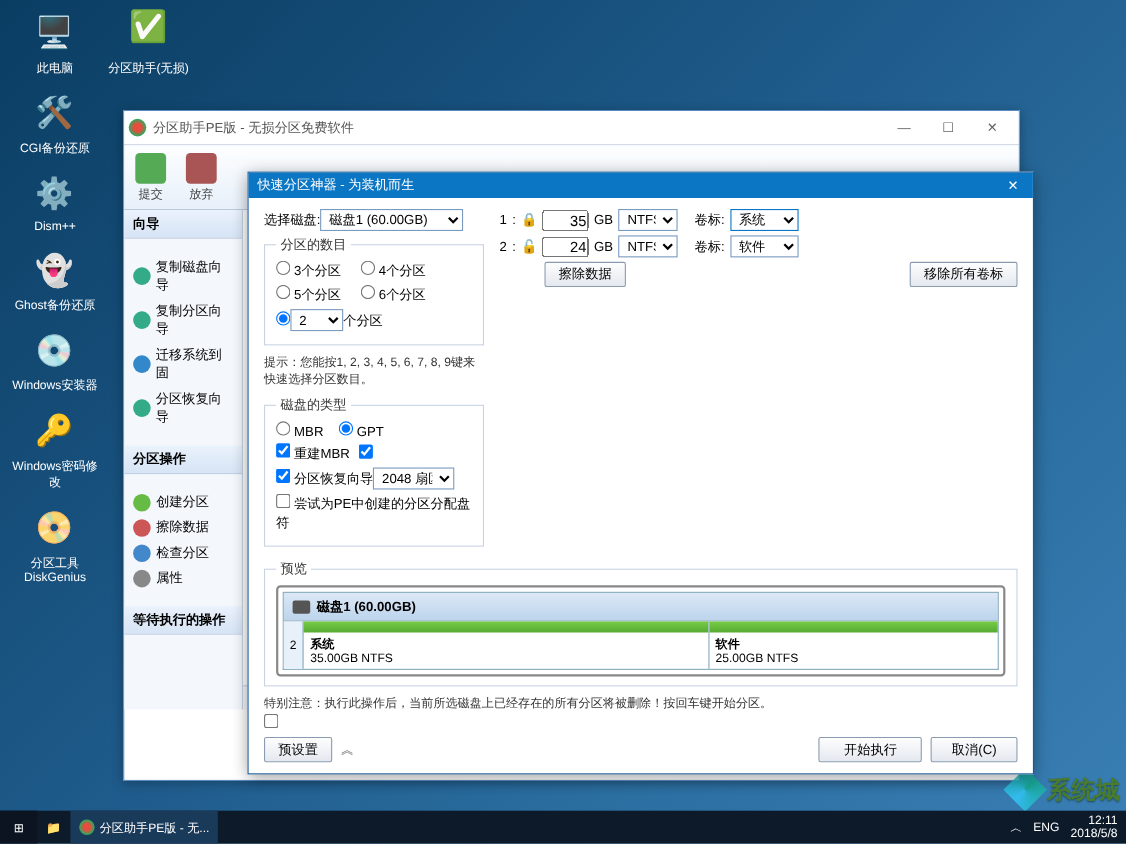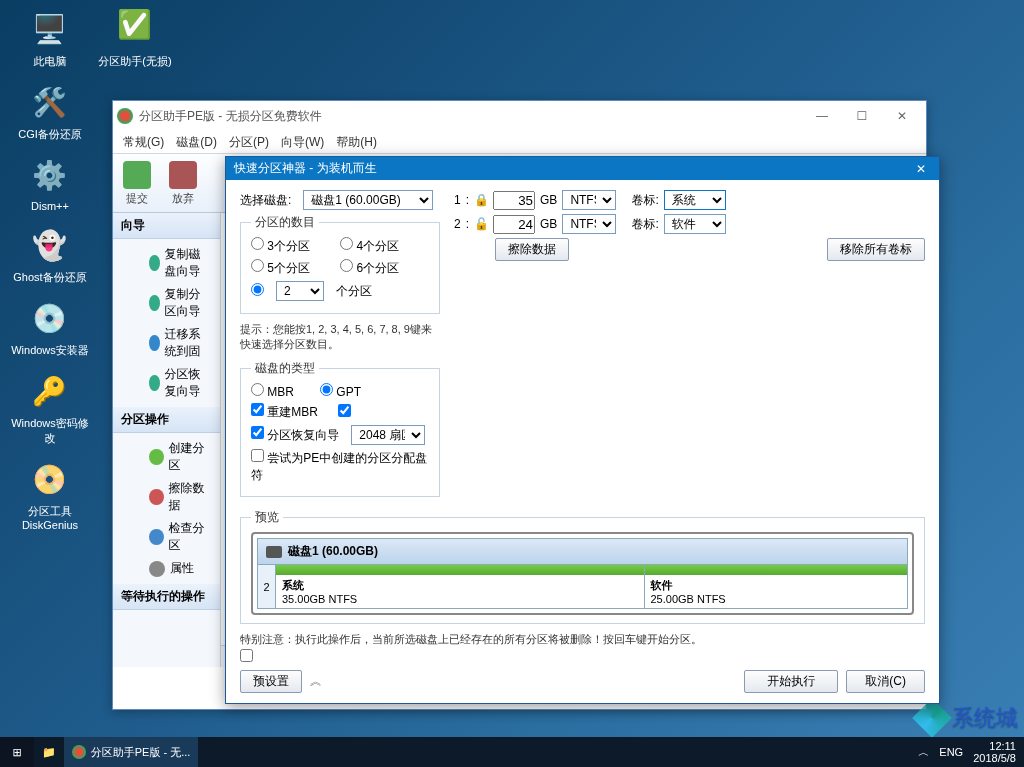--- a/index.html
+++ b/index.html
@@ -18,40 +18,40 @@
 .winctrl { margin-left: auto; display: flex; }
 .winctrl span { width: 40px; height: 25px; display: flex; align-items: center; justify-content: center; color: #666; cursor: pointer; }
 .menubar { height: 22px; background: #fff; padding: 0 6px; display: flex; gap: 4px; align-items: center; font-size: 12px; color: #333; }
 .menubar span { padding: 2px 4px; cursor: pointer; }
 .toolbar { height: 60px; background: linear-gradient(#fdfeff,#e8f0fa); border-top: 1px solid #d0d8e4; border-bottom: 1px solid #b8c8dc; display: flex; align-items: center; padding: 0 10px; gap: 18px; }
 .tbtn { text-align: center; font-size: 11px; color: #444; cursor: pointer; }
 .tbtn .ti { width: 28px; height: 28px; margin: 0 auto 2px; background: #8db4d8; border-radius: 4px; }
 .content { display: flex; height: calc(100% - 154px); }
 .sidebar { width: 108px; border-right: 1px solid #c8d4e4; background: #f4f8fd; }
 .panel-h { background: linear-gradient(#eaf2fc,#d6e4f5); padding: 4px 8px; font-weight: bold; font-size: 12px; border-bottom: 1px solid #c0d0e4; }
-.panel-b { padding: 4px 2px; margin-left: 28px; }
+.panel-b { padding: 14px 2px; }
 .sitem { display: flex; align-items: center; gap: 5px; padding: 3px 6px; font-size: 12px; cursor: pointer; }
 .sitem .si { width: 16px; height: 16px; border-radius: 50%; }
 .main { flex: 1; background: #fff; position: relative; }
 .cols { position: absolute; right: 0; top: 0; display: flex; font-size: 12px; }
 .cols div { border: 1px solid #c8d4e4; padding: 2px 8px; background: #f4f8fd; }
 .datarow { position: absolute; right: 10px; top: 88px; font-size: 12px; text-align: center; }
 .datarow div { display: flex; gap: 38px; margin-bottom: 10px; justify-content: flex-end; }
 .diskbar-outer { position: absolute; left: 6px; right: 6px; bottom: 60px; height: 34px; display: flex; gap: 6px; }
 .mini { border: 2px solid #888; border-radius: 3px; padding: 2px 4px; text-align: center; font-size: 10px; min-width: 38px; background: #fff; }
 .mini .mb { height: 10px; background: linear-gradient(#6c3,#4a2); border: 1px solid #396; margin-bottom: 2px; }
 .legend { position: absolute; left: 0; right: 0; bottom: 0; height: 22px; background: #f4f8fd; border-top: 1px solid #c8d4e4; display: flex; align-items: center; gap: 30px; padding-left: 270px; font-size: 12px; }
 .lsw { width: 14px; height: 12px; display: inline-block; vertical-align: middle; margin-right: 4px; border: 1px solid #888; }
 
 
 .dlg { position: absolute; left: 225px; top: 156px; width: 715px; background: #fff; border: 1px solid #1a5a9a; box-shadow: 0 3px 14px rgba(0,0,0,.4); z-index: 10; }
 .dlg-t { height: 23px; background: #0a76c4; color: #fff; display: flex; align-items: center; padding: 0 8px; font-size: 12px; }
 .dlg-t .x { margin-left: auto; width: 20px; text-align: center; cursor: pointer; }
 .dlg-b { padding: 10px 14px 8px; }
-.row { display: flex; align-items: center; gap: 12px; margin-bottom: 4px; font-size: 12px; }
+.row { display: flex; align-items: center; gap: 0; margin-bottom: 4px; font-size: 12px; }
 .fset { border: 1px solid #c8d4e4; padding: 6px 10px 8px; margin-bottom: 8px; }
 .fset legend { font-size: 12px; padding: 0 4px; color: #333; }
 input[type=text].tf, select.sel { border: 1px solid #7a9ac0; height: 20px; font-size: 12px; padding: 0 3px; background: #fff; }
 .btn { border: 1px solid #8a9ab0; background: linear-gradient(#fdfdfd,#e4e8ef); padding: 2px 12px; font-size: 12px; cursor: pointer; border-radius: 2px; }
 .two { display: flex; gap: 14px; }
 .left-half { width: 200px; }
 .right-half { flex: 1; }
 .pr { display: flex; align-items: center; gap: 5px; margin-bottom: 4px; }
 .pr .lk { width: 14px; text-align: center; color: #777; }
 .preview { border: 2px solid #888; border-radius: 4px; padding: 4px; }
@@ -66,21 +66,21 @@
 .warn { font-size: 11px; color: #333; margin: 6px 0 2px; }
 .dlg-f { display: flex; align-items: center; gap: 8px; padding: 4px 0 2px; }
 
 
 .taskbar { position: absolute; left: 0; right: 0; bottom: 0; height: 30px; background: #0c1a2a; display: flex; align-items: center; color: #fff; font-size: 11px; }
 .taskbar .start { width: 34px; height: 30px; display: flex; align-items: center; justify-content: center; background: #0b1420; }
 .taskbar .tbitem { height: 30px; padding: 0 8px; display: flex; align-items: center; gap: 5px; }
 .taskbar .active { background: #1a3a5a; }
 .tray { margin-left: auto; display: flex; align-items: center; gap: 10px; padding-right: 8px; }
 
-.watermark { position: absolute; right: 6px; bottom: 34px; color: #1d4ed8; font-size: 22px; font-weight: normal; display: flex; align-items: center; gap: 6px; text-shadow: 0 1px 2px rgba(0,0,0,.6); opacity:.8;}
+.watermark { position: absolute; right: 6px; bottom: 34px; color: #4d7c0f; font-size: 22px; font-weight: bold; display: flex; align-items: center; gap: 6px; text-shadow: 0 1px 2px rgba(0,0,0,.6); opacity:.8;}
 .watermark .wl { width: 28px; height: 28px; transform: rotate(45deg); background: conic-gradient(#1a8,#3cf,#1a8); }
 </style>
 </head>
 <body>
 
 <div class="desktop">
   <div class="dicon"><div class="g">🖥️</div><span>此电脑</span></div>
   <div class="dicon"><div class="g">🛠️</div><span>CGI备份还原</span></div>
   <div class="dicon"><div class="g">⚙️</div><span>Dism++</span></div>
   <div class="dicon"><div class="g">👻</div><span>Ghost备份还原</span></div>
@@ -93,27 +93,20 @@
 <div class="win">
   <div class="titlebar">
     <div class="ico"></div>
     <span>分区助手PE版 - 无损分区免费软件</span>
     <div class="winctrl">
       <span>―</span>
       <span>☐</span>
       <span>✕</span>
     </div>
   </div>
-  <div class="menubar">
-    <span>常规(G)</span>
-    <span>磁盘(D)</span>
-    <span>分区(P)</span>
-    <span>向导(W)</span>
-    <span>帮助(H)</span>
-  </div>
   <div class="toolbar">
     <div class="tbtn"><div class="ti" style="background:#5a5"></div><span>提交</span></div>
     <div class="tbtn"><div class="ti" style="background:#a55"></div><span>放弃</span></div>
   </div>
   <div class="content">
     <div class="sidebar">
       <div class="panel-h">向导</div>
       <div class="panel-b">
         <div class="sitem">
             <div class="si" style="background:#3a8"></div>

